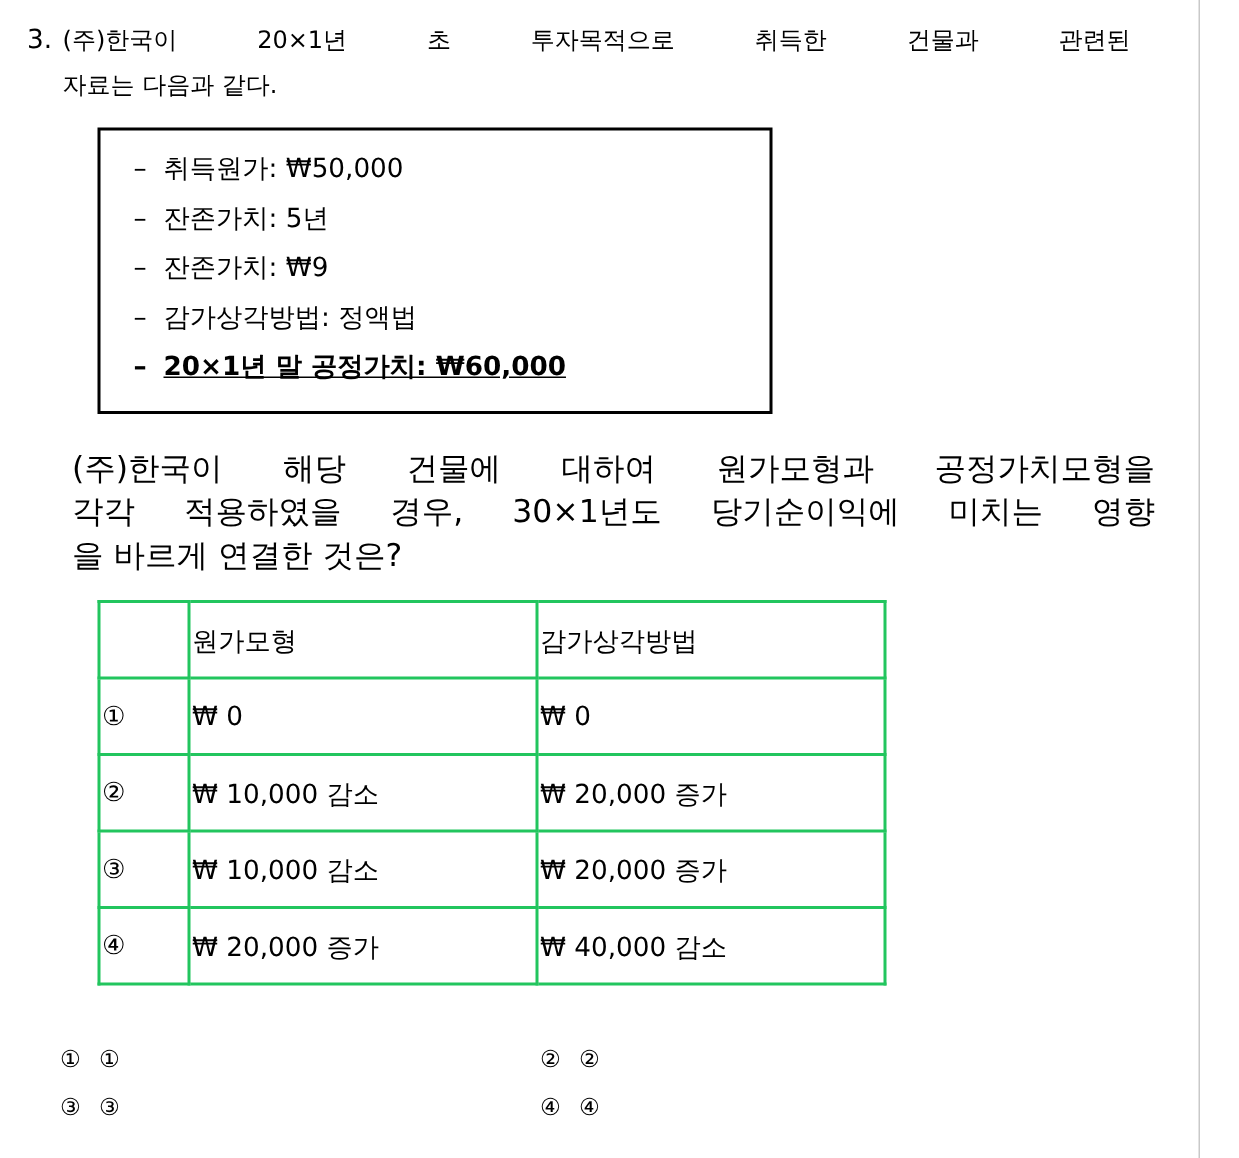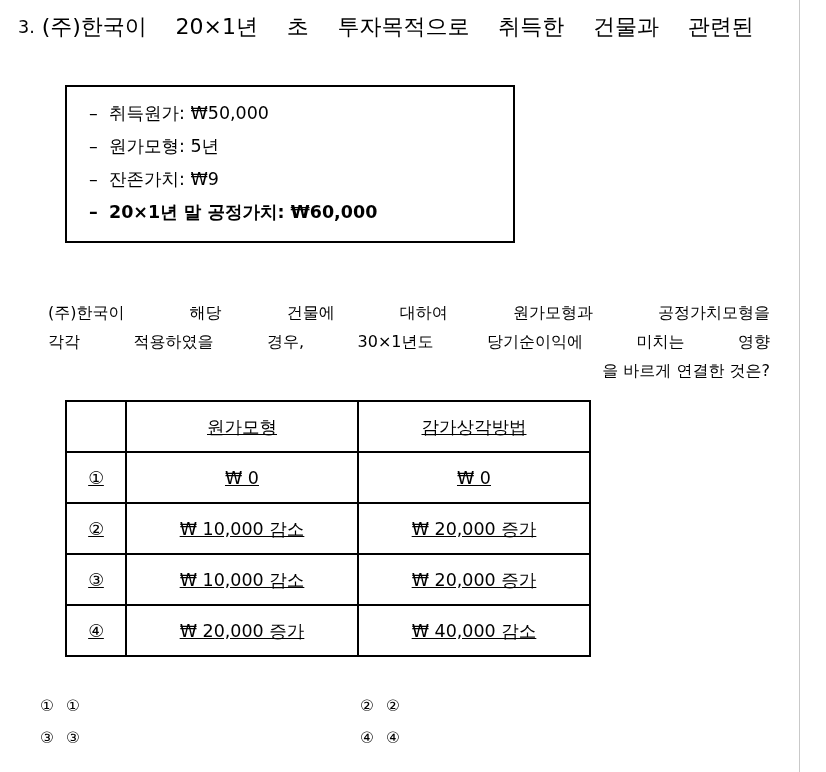--- a/index.html
+++ b/index.html
@@ -49,21 +49,21 @@
     display: flex;
     align-items: flex-start;
   }
   .stem-num {
     font-size: 17.5px;
     line-height: 30px;
     margin-right: 7px;
     white-space: nowrap;
   }
   .stem-text {
-    font-size: 22px;
+    font-size: 16px;
     line-height: 30px;
     text-align: justify;
     text-justify: inter-character;
     width: 712px;
   }
   .stem-text .l1 {
     display: block;
     text-align: justify;
     text-align-last: justify;
   }
@@ -86,59 +86,59 @@
     line-height: 33px;
     padding-left: 22px;
     white-space: nowrap;
   }
   .databox .row .dash {
     display: inline-block;
     width: 20px;
   }
   .databox .row.bold {
     font-weight: bold;
+    text-decoration: underline;
   }
 
   
   .para {
     position: absolute;
     left: 48px;
     top: 298px;
     width: 722px;
-    font-size: 16px;
+    font-size: 21px;
     line-height: 29px;
   }
   .para .j {
     display: block;
     text-align: justify;
     text-align-last: justify;
   }
   .para .last {
     display: block;
-    text-align: right;
+    text-align: left;
   }
 
   
   .tablewrap {
     position: absolute;
     left: 65px;
     top: 400px;
   }
   table.choices {
     border-collapse: collapse;
     table-layout: fixed;
   }
   table.choices td {
-    border: 2px solid #000000;
+    border: 2px solid #22c55e;
     height: 47px;
-    text-align: center;
+    text-align: left;
     vertical-align: middle;
     font-size: 17.5px;
     white-space: nowrap;
-    text-decoration: underline;
   }
   table.choices td.c0 { width: 56px; }
   table.choices td.c1 { width: 228px; }
   table.choices td.c2 { width: 228px; }
   table.choices tr.head td { font-size: 17.5px; }
 
   
   .options {
     position: absolute;
     left: 40px;
@@ -169,32 +169,36 @@
 <div class="page">
 
   <div class="page-edge"></div>
 
   <div class="content">
 
     <div class="stem">
       <span class="stem-num">3.</span>
       <span class="stem-text">
         <span class="l1">(주)한국이 20×1년 초 투자목적으로 취득한 건물과 관련된</span>
+        <span class="l2">자료는 다음과 같다.</span>
       </span>
     </div>
 
     <div class="databox">
       <div class="row">
         <span class="dash">–</span><span>취득원가: ₩50,000</span>
       </div>
       <div class="row">
-        <span class="dash">–</span><span>원가모형: 5년</span>
+        <span class="dash">–</span><span>잔존가치: 5년</span>
       </div>
       <div class="row">
         <span class="dash">–</span><span>잔존가치: ₩9</span>
+      </div>
+      <div class="row">
+        <span class="dash">–</span><span>감가상각방법: 정액법</span>
       </div>
       <div class="row bold">
         <span class="dash">–</span><span>20×1년 말 공정가치: ₩60,000</span>
       </div>
     </div>
 
     <div class="para">
       <span class="j">(주)한국이 해당 건물에 대하여 원가모형과 공정가치모형을</span>
       <span class="j">각각 적용하였을 경우, 30×1년도 당기순이익에 미치는 영향</span>
       <span class="last">을 바르게 연결한 것은?</span>

